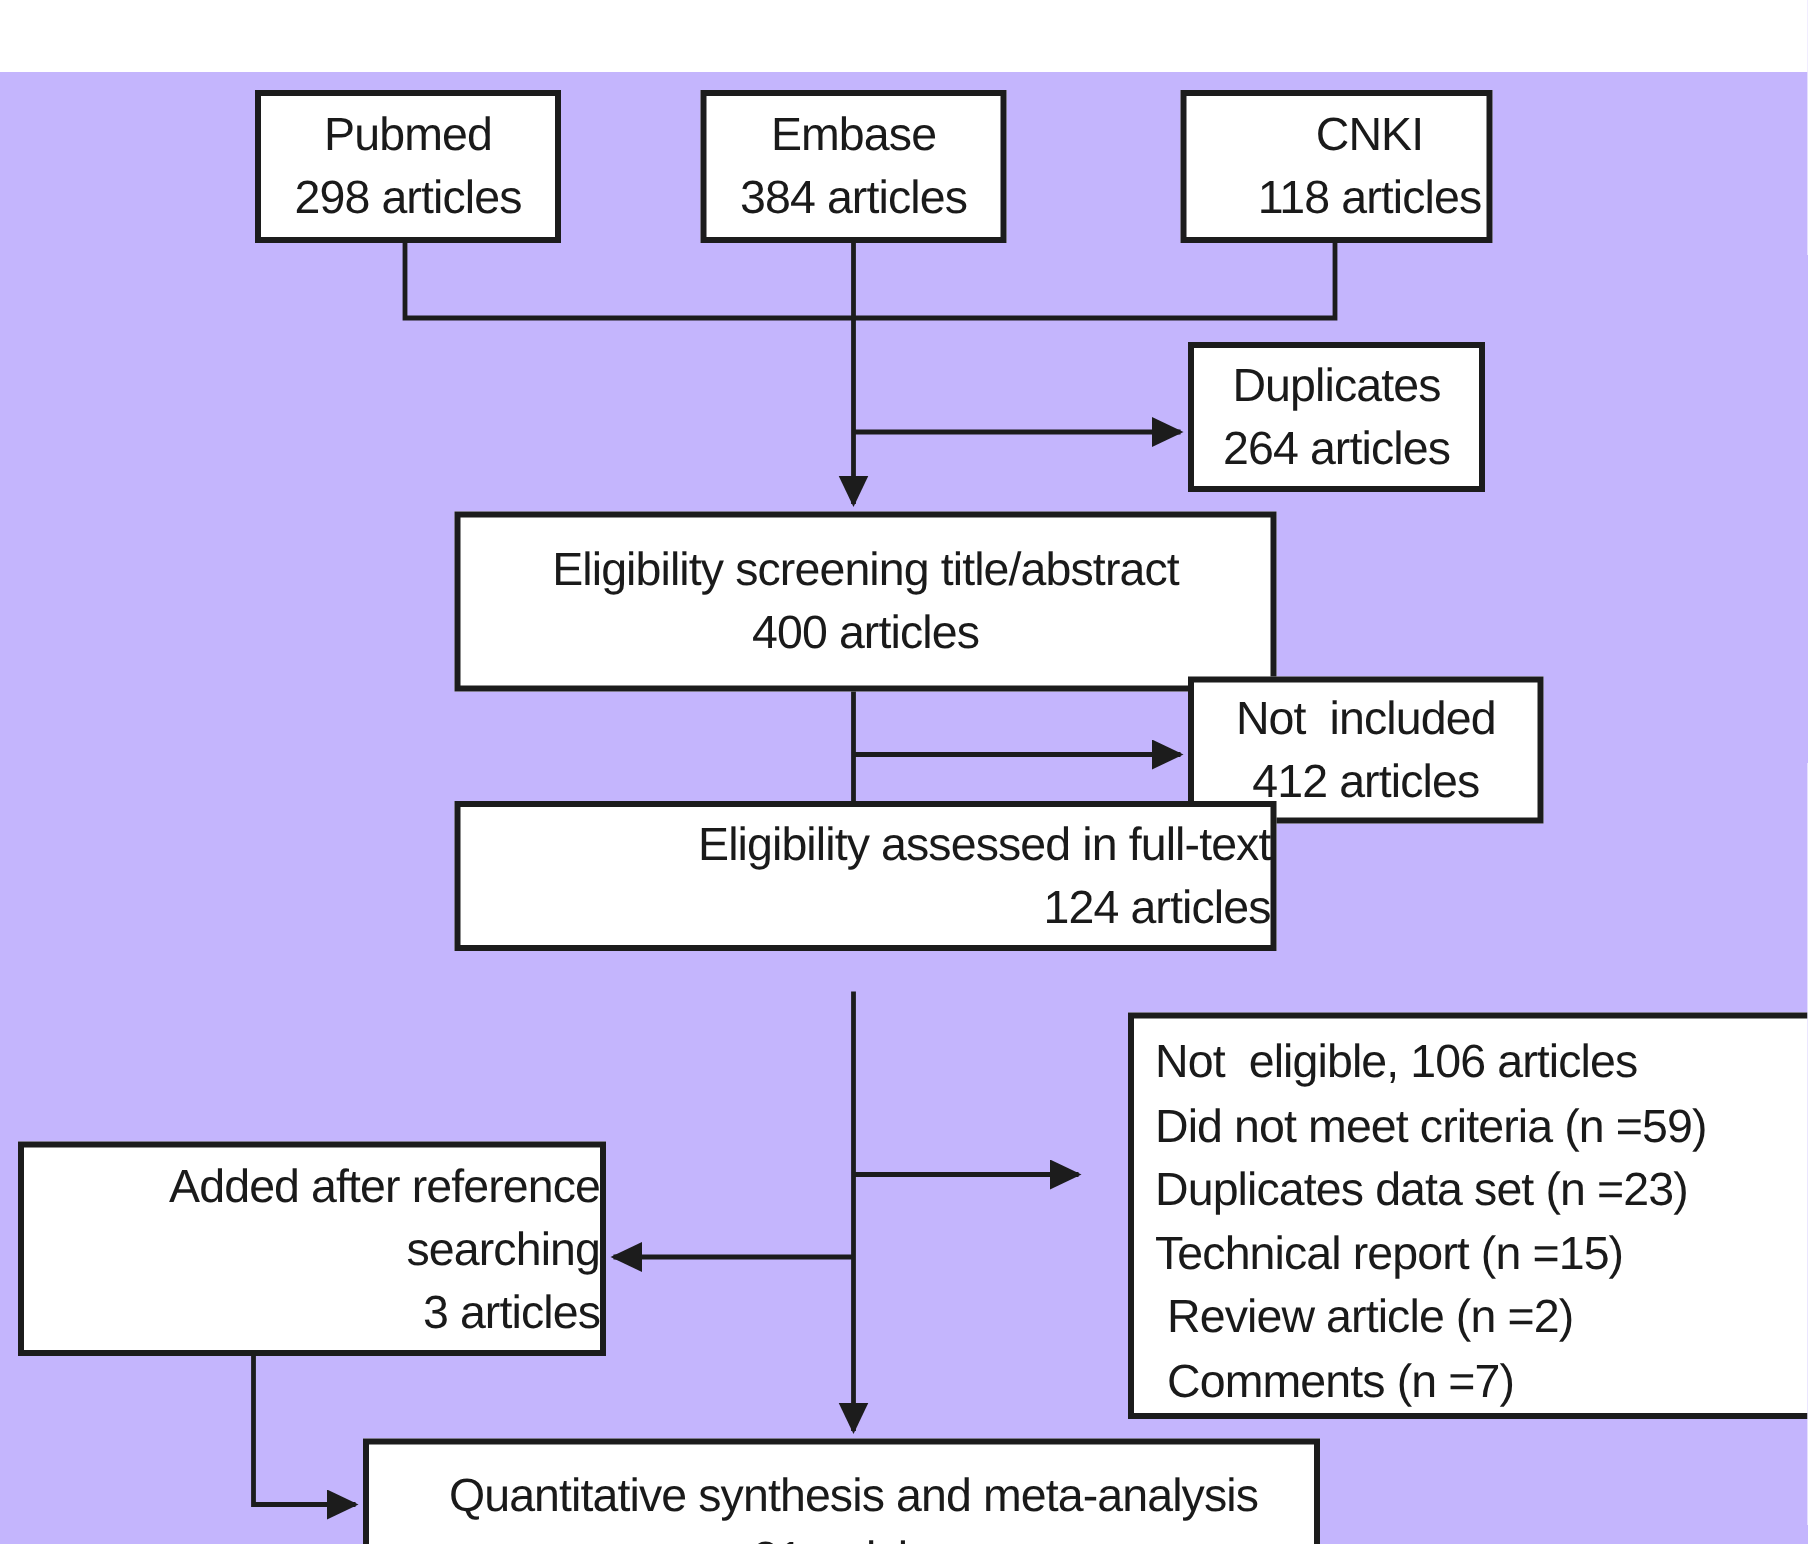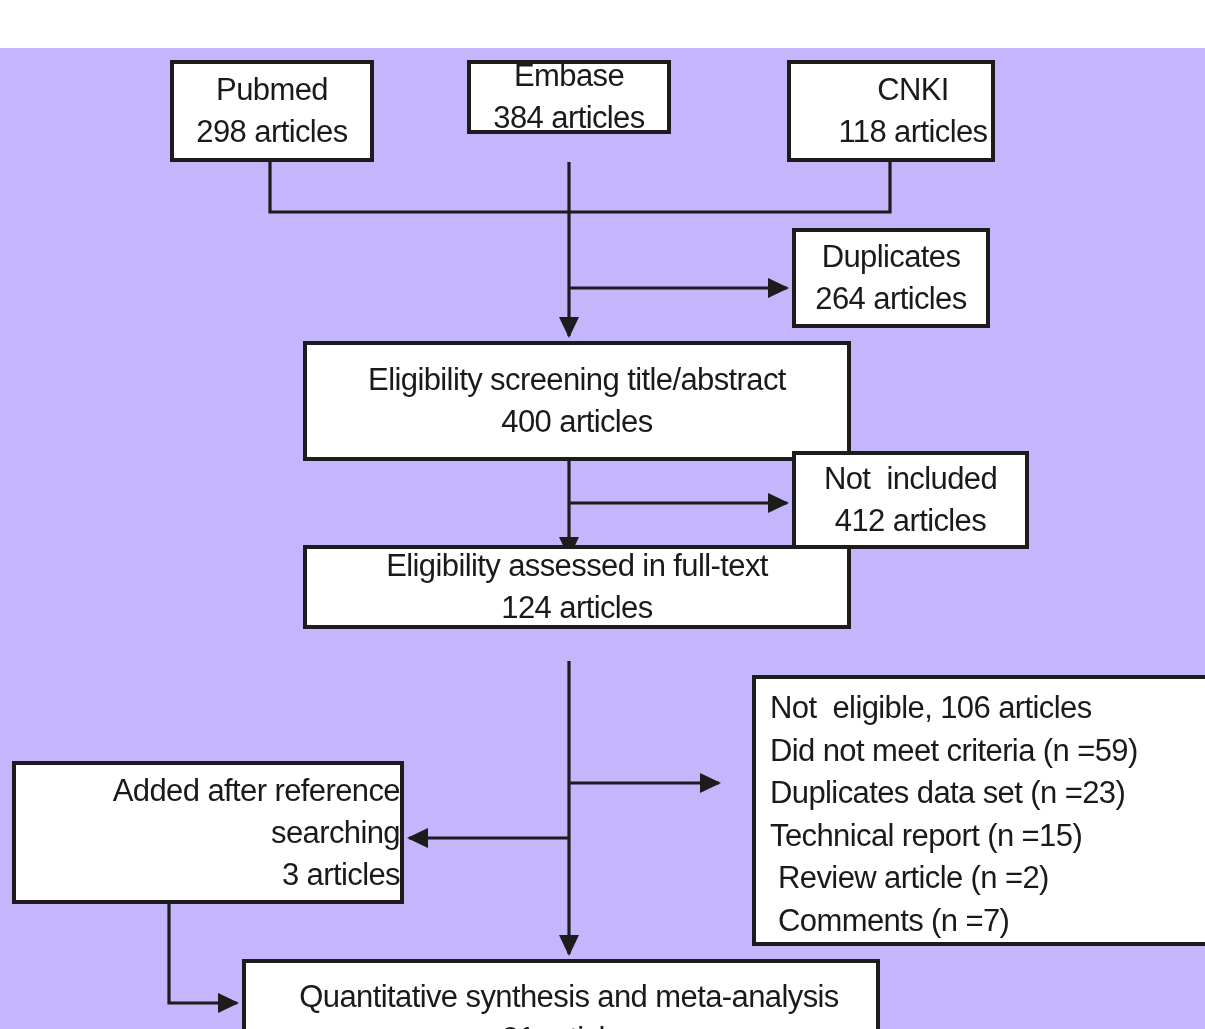--- a/index.html
+++ b/index.html
@@ -29,26 +29,26 @@
     align-items: center;
     justify-content: center;
     text-align: center;
     font-size: 31px;
     letter-spacing: -0.6px;
     line-height: 42px;
     color: #1a1a1a;
   }
   .box span { white-space: pre-wrap; }
   .box-pubmed        { left: 170px; top: 12px;  width: 204px; height: 102px; }
-  .box-embase        { left: 467px; top: 12px;  width: 204px; height: 74px; text-align: center; }
+  .box-embase        { left: 467px; top: 12px;  width: 204px; height: 102px; text-align: center; }
   .box-cnki          { left: 787px; top: 12px;  width: 208px; height: 102px; padding-left: 44px; }
   .box-duplicates    { left: 792px; top: 180px; width: 198px; height: 100px; }
   .box-screening     { left: 303px; top: 293px; width: 548px; height: 120px;  }
   .box-not-included  { left: 792px; top: 403px; width: 237px; height: 98px;  }
-  .box-fulltext      { left: 303px; top: 497px; width: 548px; height: 84px; }
+  .box-fulltext      { left: 303px; top: 486px; width: 548px; height: 100px; align-items: flex-end; }
   .box-not-eligible  {
     left: 752px; top: 627px; width: 467px; height: 271px;
     align-items: flex-start;
     justify-content: flex-start;
     text-align: left;
     padding: 8px 14px;
     line-height: 42.5px;
   }
   .box-added-ref     { left: 12px;  top: 713px; width: 392px; height: 143px; align-items: flex-end; }
   .box-quant         { left: 242px; top: 911px; width: 638px; height: 118px; padding-left: 16px; }

